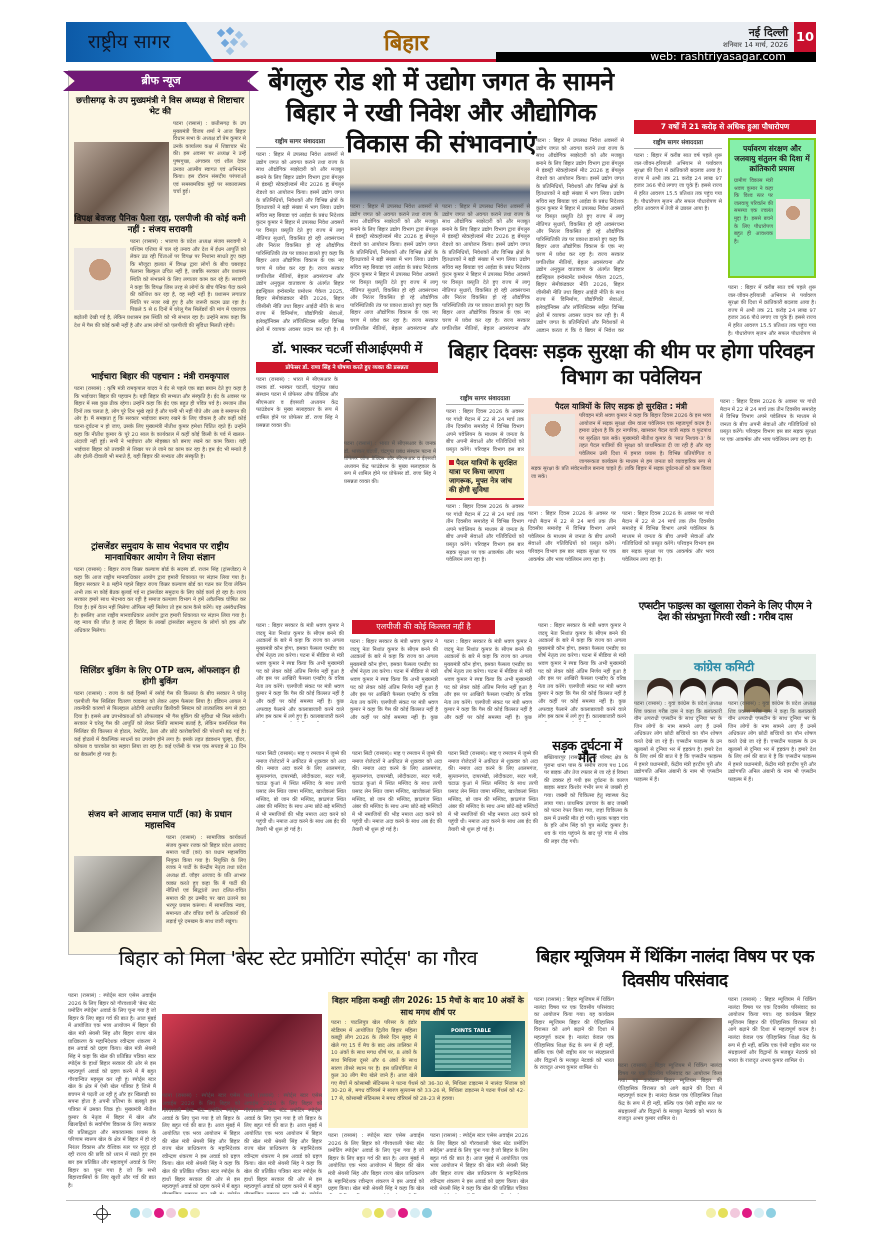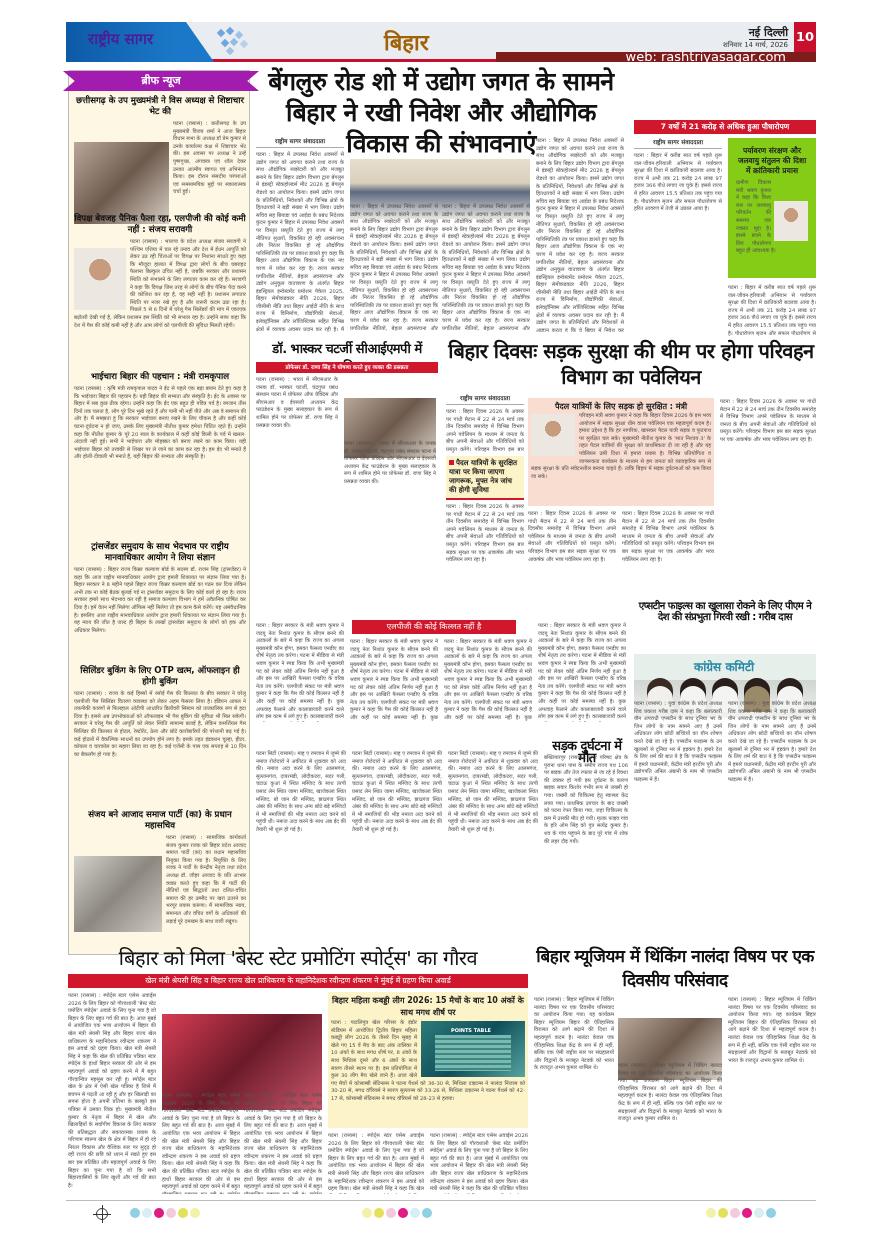--- a/index.html
+++ b/index.html
@@ -5,53 +5,53 @@
   * { box-sizing: border-box; margin: 0; padding: 0; }
   html, body { width: 877px; height: 1241px; background: #ffffff; overflow: hidden; }
   body { font-family: "DejaVu Sans", sans-serif; color: #222; position: relative; }
 
   .page { position: absolute; left: 66px; top: 22px; width: 750px; height: 1200px; }
 
   
   .masthead { position: absolute; left: 0; top: 0; width: 750px; height: 40px; background: #e9edf2; border-bottom: 3px solid #c8102e; }
   .mast-brand { position: absolute; left: 0; top: 0; width: 110px; height: 40px; background: linear-gradient(90deg,#0d5aa7,#1b78c8); clip-path: polygon(0 0,100% 0,100% 100%,0 100%); }
   .mast-brand-tail { position: absolute; left: 108px; top: 0; width: 40px; height: 40px; background: #1b78c8; clip-path: polygon(0 0,30% 0,100% 100%,0 100%); }
-  .mast-title { position: absolute; left: 22px; top: 6px; color: #4c1d95; font-family: "DejaVu Serif", serif; font-weight: bold; font-size: 15px; }
+  .mast-title { position: absolute; left: 22px; top: 6px; color: #0f172a; font-family: "DejaVu Serif", serif; font-weight: normal; font-size: 19px; }
   .mast-dots { position: absolute; left: 150px; top: 6px; width: 40px; height: 26px; }
   .mast-dots span { position: absolute; width: 6px; height: 6px; background: #6fa6dc; transform: rotate(45deg); }
   .mast-section { position: absolute; left: 318px; top: 4px; font-family: "DejaVu Serif", serif; font-weight: bold; font-size: 22px; color: #a16207; }
   .mast-city { position: absolute; right: 28px; top: 2px; font-size: 11px; font-weight: bold; color: #222; border-bottom: 1px solid #222; }
   .mast-date { position: absolute; right: 28px; top: 18px; font-size: 7px; color: #333; }
-  .mast-web { position: absolute; right: 0; top: 30px; width: 320px; height: 10px; background: #7f1d1d; color: #fff; font-size: 13px; text-align: right; padding-right: 30px; line-height: 10px; }
+  .mast-web { position: absolute; right: 0; top: 30px; width: 320px; height: 10px; background: #000000; color: #fff; font-size: 11px; text-align: right; padding-right: 30px; line-height: 10px; }
   .mast-pageno { position: absolute; right: 0; top: 0; width: 22px; height: 30px; background: #c8102e; color: #fff; font-weight: bold; font-size: 13px; text-align: center; line-height: 30px; }
 
   
   .col-text { font-size: 5.2px; line-height: 7.6px; color: #555; text-align: justify; }
   .byline { font-size: 6px; color: #333; text-align: center; font-weight: bold; border-bottom: 1px solid #aaa; padding-bottom: 2px; margin-bottom: 3px; }
   .photo { background: linear-gradient(135deg,#b9a89a,#6d5a4d 50%,#d8cfc4); margin-top: 22px; }
   .photo.grey { background: linear-gradient(135deg,#d4d2cc,#8c8880 50%,#cdc9c1); }
   .photo.red { background: linear-gradient(135deg,#d73c52,#6b1a2a 50%,#c8556a); }
   .photo.teal { background: linear-gradient(135deg,#2d7a7a,#0f4f5a 50%,#58a5a0); }
   .photo.cong { background: linear-gradient(180deg,#e6efe9 0%,#e6efe9 40%,#cfd5d0 40%,#f3f3f1 100%); }
   .photo.meeting { background: linear-gradient(180deg,#e6dfcf 0%,#d9cfbb 40%,#5d6a80 55%,#e9e6df 100%); }
   .photo.portrait { background: radial-gradient(circle at 50% 35%,#c79b7e 0 22%,#ece7e1 23% 100%); }
   .hl { font-family: "DejaVu Sans", sans-serif; font-weight: bold; color: #111; letter-spacing: -0.5px; }
 
   
   .brief { position: absolute; left: 2px; top: 48px; width: 182px; height: 885px; background: #fdf7e4; border: 1px solid #bbb; }
-  .brief-banner { position: absolute; left: -6px; top: 0; width: 196px; height: 20px; background: #a21caf; clip-path: polygon(0 0,100% 0,94% 50%,100% 100%,0 100%,6% 50%); color: #fff; text-align: center; font-weight: bold; font-size: 11px; line-height: 20px; }
+  .brief-banner { position: absolute; left: -6px; top: 0; width: 196px; height: 20px; background: #701a75; clip-path: polygon(0 0,100% 0,94% 50%,100% 100%,0 100%,6% 50%); color: #fff; text-align: center; font-weight: bold; font-size: 11px; line-height: 20px; }
   .brief-item { position: absolute; left: 5px; width: 172px; }
   .brief-hl { font-weight: bold; font-size: 8.6px; line-height: 11px; text-align: center; color: #111; margin-bottom: 3px; }
 
   
   .lead-hl { position: absolute; left: 190px; top: 44px; width: 370px; font-size: 25px; line-height: 31px; text-align: center; }
   .lead-body { position: absolute; left: 190px; top: 115px; width: 370px; height: 200px; }
   .right-hl { position: absolute; left: 568px; top: 48px; width: 182px; font-size: 16px; line-height: 22px; text-align: center; }
   .red-strip { background: #d0172b; color: #fff; font-weight: bold; text-align: center; }
-  .boxed { border: 4px solid #84cc16; background: #84cc16; }
+  .boxed { border: 2px solid #84cc16; background: #86efac; }
   .pink-box { background: #f9ddd1; }
   .yellow-box { background: #fdf3c8; }
 
   .colordots { position: absolute; display: flex; gap: 2px; }
   .colordots span { width: 10px; height: 10px; border-radius: 50%; }
   .reg-mark { position: absolute; width: 12px; height: 12px; border: 1px solid #333; border-radius: 50%; }
   .reg-mark::before { content: ""; position: absolute; left: -4px; top: 5px; width: 18px; height: 1px; background: #333; }
   .reg-mark::after { content: ""; position: absolute; left: 5px; top: -4px; width: 1px; height: 18px; background: #333; }
 </style>
 </head>
@@ -161,21 +161,21 @@
   </div>
   <div class="pink-box" style="position:absolute;left:462px;top:376px;width:186px;height:108px;padding:3px;overflow:hidden">
     <div style="font-weight:bold;font-size:8px;line-height:11px;text-align:center;color:#222">पैदल यात्रियों के लिए सड़क हो सुरक्षित : मंत्री</div>
     <div class="photo portrait" style="float:left;width:44px;height:42px;margin:2px 4px 2px 0"></div>
     <div class="col-text">परिवहन मंत्री श्रवण कुमार ने कहा कि बिहार दिवस 2026 के इस भव्य आयोजन में सड़क सुरक्षा थीम वाला पवेलियन एक महत्वपूर्ण कदम है। हमारा उद्देश्य है कि हर नागरिक, खासकर पैदल यात्री सड़क व फुटपाथ पर सुरक्षित चल सकें। मुख्यमंत्री नीतीश कुमार के 'सात निश्चय-3' के तहत पैदल यात्रियों की सुरक्षा को प्राथमिकता दी जा रही है और यह पवेलियन उसी दिशा में हमारा प्रयास है। विभिन्न प्रतियोगिता व जागरूकता कार्यक्रम के माध्यम से हम जनता को व्यावहारिक रूप से सड़क सुरक्षा के प्रति संवेदनशील बनाना चाहते हैं। ताकि बिहार में सड़क दुर्घटनाओं को कम किया जा सके।</div>
   </div>
   <div class="col-text" style="position:absolute;left:462px;top:488px;width:88px;height:84px;overflow:hidden">पटना : बिहार दिवस 2026 के अवसर पर गांधी मैदान में 22 से 24 मार्च तक तीन दिवसीय समारोह में विभिन्न विभाग अपने पवेलियन के माध्यम से जनता के बीच अपनी सेवाओं और गतिविधियों को प्रस्तुत करेंगे। परिवहन विभाग इस बार सड़क सुरक्षा पर एक आकर्षक और भव्य पवेलियन लगा रहा है।</div>
   <div class="col-text" style="position:absolute;left:556px;top:488px;width:92px;height:84px;overflow:hidden">पटना : बिहार दिवस 2026 के अवसर पर गांधी मैदान में 22 से 24 मार्च तक तीन दिवसीय समारोह में विभिन्न विभाग अपने पवेलियन के माध्यम से जनता के बीच अपनी सेवाओं और गतिविधियों को प्रस्तुत करेंगे। परिवहन विभाग इस बार सड़क सुरक्षा पर एक आकर्षक और भव्य पवेलियन लगा रहा है।</div>
   <div class="col-text" style="position:absolute;left:654px;top:376px;width:96px;height:196px;overflow:hidden">पटना : बिहार दिवस 2026 के अवसर पर गांधी मैदान में 22 से 24 मार्च तक तीन दिवसीय समारोह में विभिन्न विभाग अपने पवेलियन के माध्यम से जनता के बीच अपनी सेवाओं और गतिविधियों को प्रस्तुत करेंगे। परिवहन विभाग इस बार सड़क सुरक्षा पर एक आकर्षक और भव्य पवेलियन लगा रहा है।</div>
 
-  <div class="red-strip" style="position:absolute;left:286px;top:598px;width:164px;height:14px;font-size:8px;line-height:14px;font-weight:normal">एलपीजी की कोई किल्लत नहीं है</div>
+  <div class="red-strip" style="position:absolute;left:286px;top:598px;width:143px;height:14px;font-size:8px;line-height:14px;font-weight:normal">एलपीजी की कोई किल्लत नहीं है</div>
   <div class="col-text" style="position:absolute;left:190px;top:600px;width:88px;height:100px;overflow:hidden">पटना : बिहार सरकार के मंत्री श्रवण कुमार ने जदयू नेता निशांत कुमार के सीएम बनने की अटकलों के बारे में कहा कि राज्य का अगला मुख्यमंत्री कौन होगा, इसका फैसला एनडीए का शीर्ष नेतृत्व तय करेगा। पटना में मीडिया से मंत्री श्रवण कुमार ने स्पष्ट किया कि अभी मुख्यमंत्री पद को लेकर कोई अंतिम निर्णय नहीं हुआ है और इस पर आखिरी फैसला एनडीए के वरिष्ठ नेता तय करेंगे। एलपीजी संकट पर मंत्री श्रवण कुमार ने कहा कि गैस की कोई किल्लत नहीं है और कहीं पर कोई समस्या नहीं है। कुछ अफवाह फैलाने और कालाबाजारी करने वाले लोग इस काम में लगे हुए हैं। कालाबाजारी करने वालों पर सख्त कार्रवाई की जाएगी।</div>
   <div class="col-text" style="position:absolute;left:284px;top:616px;width:88px;height:84px;overflow:hidden">पटना : बिहार सरकार के मंत्री श्रवण कुमार ने जदयू नेता निशांत कुमार के सीएम बनने की अटकलों के बारे में कहा कि राज्य का अगला मुख्यमंत्री कौन होगा, इसका फैसला एनडीए का शीर्ष नेतृत्व तय करेगा। पटना में मीडिया से मंत्री श्रवण कुमार ने स्पष्ट किया कि अभी मुख्यमंत्री पद को लेकर कोई अंतिम निर्णय नहीं हुआ है और इस पर आखिरी फैसला एनडीए के वरिष्ठ नेता तय करेंगे। एलपीजी संकट पर मंत्री श्रवण कुमार ने कहा कि गैस की कोई किल्लत नहीं है और कहीं पर कोई समस्या नहीं है। कुछ अफवाह फैलाने और कालाबाजारी करने वाले लोग इस काम में लगे हुए हैं। कालाबाजारी करने वालों पर सख्त कार्रवाई की जाएगी।</div>
   <div class="col-text" style="position:absolute;left:378px;top:616px;width:88px;height:84px;overflow:hidden">पटना : बिहार सरकार के मंत्री श्रवण कुमार ने जदयू नेता निशांत कुमार के सीएम बनने की अटकलों के बारे में कहा कि राज्य का अगला मुख्यमंत्री कौन होगा, इसका फैसला एनडीए का शीर्ष नेतृत्व तय करेगा। पटना में मीडिया से मंत्री श्रवण कुमार ने स्पष्ट किया कि अभी मुख्यमंत्री पद को लेकर कोई अंतिम निर्णय नहीं हुआ है और इस पर आखिरी फैसला एनडीए के वरिष्ठ नेता तय करेंगे। एलपीजी संकट पर मंत्री श्रवण कुमार ने कहा कि गैस की कोई किल्लत नहीं है और कहीं पर कोई समस्या नहीं है। कुछ अफवाह फैलाने और कालाबाजारी करने वाले लोग इस काम में लगे हुए हैं। कालाबाजारी करने वालों पर सख्त कार्रवाई की जाएगी।</div>
   <div class="col-text" style="position:absolute;left:472px;top:600px;width:88px;height:100px;overflow:hidden">पटना : बिहार सरकार के मंत्री श्रवण कुमार ने जदयू नेता निशांत कुमार के सीएम बनने की अटकलों के बारे में कहा कि राज्य का अगला मुख्यमंत्री कौन होगा, इसका फैसला एनडीए का शीर्ष नेतृत्व तय करेगा। पटना में मीडिया से मंत्री श्रवण कुमार ने स्पष्ट किया कि अभी मुख्यमंत्री पद को लेकर कोई अंतिम निर्णय नहीं हुआ है और इस पर आखिरी फैसला एनडीए के वरिष्ठ नेता तय करेंगे। एलपीजी संकट पर मंत्री श्रवण कुमार ने कहा कि गैस की कोई किल्लत नहीं है और कहीं पर कोई समस्या नहीं है। कुछ अफवाह फैलाने और कालाबाजारी करने वाले लोग इस काम में लगे हुए हैं। कालाबाजारी करने वालों पर सख्त कार्रवाई की जाएगी।</div>
 
   <div class="hl" style="position:absolute;left:568px;top:578px;width:182px;font-size:10px;line-height:11px;text-align:center">एप्सटीन फाइल्स का खुलासा रोकने के लिए पीएम ने देश की संप्रभुता गिरवी रखी : गरीब दास</div>
   <div class="photo cong" style="position:absolute;left:568px;top:610px;width:182px;height:64px">
     <div style="position:absolute;left:60px;top:4px;font-weight:bold;font-size:12px;color:#2a8aa8">कांग्रेस कमिटी</div>
     <div style="position:absolute;left:10px;top:24px;width:162px;height:34px;display:flex;justify-content:space-around">
       <span style="width:26px;height:34px;border-radius:13px 13px 0 0;background:#f1f0ec;box-shadow:inset 0 8px 0 #3a2a22"></span>
@@ -189,21 +189,20 @@
   <div class="col-text" style="position:absolute;left:662px;top:678px;width:88px;height:232px;overflow:hidden">पटना (रासासं) : युवा कांग्रेस के प्रदेश अध्यक्ष शिव प्रकाश गरीब दास ने कहा कि बलात्कारी यौन अपराधी एप्सटीन के साथ दुनिया भर के जिन लोगों के नाम सामने आए हैं उनमें अधिकतर लोग छोटी बच्चियों का यौन शोषण करते देखे जा रहे हैं। एप्सटीन फाइल्स के उन खुलासों से दुनिया भर में हड़कंप है। हमारे देश के लिए शर्म की बात ये है कि एप्सटीन फाइल्स में हमारे प्रधानमंत्री, केंद्रीय मंत्री हरदीप पुरी और उद्योगपति अनिल अंबानी के नाम भी एप्सटीन फाइल्स में हैं।</div>
 
   <div class="col-text" style="position:absolute;left:190px;top:728px;width:90px;height:182px;overflow:hidden">पटना सिटी (रासासं)। माह ए रमजान में जुम्मे की नमाज रोजेदारों ने अकीदत से शुक्रवार को अदा की। नमाज अदा करने के लिए आलमगंज, सुल्तानगंज, दायरमंडी, लोदीकटरा, सदर गली, चटाऊ कुआं में स्थित मस्जिद के साथ तरपी प्रसाद लेन स्थित जामा मस्जिद, खाजेकलां स्थित मस्जिद, बो जान की मस्जिद, झाउगंज स्थित अंबर की मस्जिद के साथ अन्य छोटे-बड़े मस्जिदों में भी नमाजियों की भीड़ नमाज अदा करने को पहुंची थी। नमाज अदा करने के साथ अब ईद की तैयारी भी शुरू हो गई है।</div>
   <div class="col-text" style="position:absolute;left:286px;top:728px;width:90px;height:182px;overflow:hidden">पटना सिटी (रासासं)। माह ए रमजान में जुम्मे की नमाज रोजेदारों ने अकीदत से शुक्रवार को अदा की। नमाज अदा करने के लिए आलमगंज, सुल्तानगंज, दायरमंडी, लोदीकटरा, सदर गली, चटाऊ कुआं में स्थित मस्जिद के साथ तरपी प्रसाद लेन स्थित जामा मस्जिद, खाजेकलां स्थित मस्जिद, बो जान की मस्जिद, झाउगंज स्थित अंबर की मस्जिद के साथ अन्य छोटे-बड़े मस्जिदों में भी नमाजियों की भीड़ नमाज अदा करने को पहुंची थी। नमाज अदा करने के साथ अब ईद की तैयारी भी शुरू हो गई है।</div>
   <div class="col-text" style="position:absolute;left:382px;top:728px;width:90px;height:182px;overflow:hidden">पटना सिटी (रासासं)। माह ए रमजान में जुम्मे की नमाज रोजेदारों ने अकीदत से शुक्रवार को अदा की। नमाज अदा करने के लिए आलमगंज, सुल्तानगंज, दायरमंडी, लोदीकटरा, सदर गली, चटाऊ कुआं में स्थित मस्जिद के साथ तरपी प्रसाद लेन स्थित जामा मस्जिद, खाजेकलां स्थित मस्जिद, बो जान की मस्जिद, झाउगंज स्थित अंबर की मस्जिद के साथ अन्य छोटे-बड़े मस्जिदों में भी नमाजियों की भीड़ नमाज अदा करने को पहुंची थी। नमाज अदा करने के साथ अब ईद की तैयारी भी शुरू हो गई है।</div>
 
   <div class="hl" style="position:absolute;left:478px;top:718px;width:86px;font-size:13px;line-height:12px;text-align:center">सड़क दुर्घटना में मौत</div>
   <div class="col-text" style="position:absolute;left:478px;top:732px;width:84px;height:178px;overflow:hidden">बख्तियारपुर (रासासं): नगर परिषद क्षेत्र के पुराना थाना पास के समीप राज्य पथ 106 पर बाइक और तेज रफ्तार से जा रहे ई रिक्शा की टक्कर हो गयी इस दुर्घटना के कारण बाइक सवार किशोर गंभीर रूप से जख्मी हो गया। जख्मी को चिकित्सा हेतु स्वास्थ्य केंद्र लाया गया। प्राथमिक उपचार के बाद जख्मी को पटना रेफर किया गया, जहां चिकित्सा के क्रम में उसकी मौत हो गयी। मृतक फाइव गांव के हरि ओम सिंह को पुत्र सत्येंद्र कुमार है। शव के गांव पहुंचने के बाद पूरे गांव में शोक की लहर दौड़ गयी।</div>
 
   <div class="hl" style="position:absolute;left:2px;top:922px;width:460px;font-size:20px;line-height:28px;text-align:center;font-weight:normal;color:#111">बिहार को मिला 'बेस्ट स्टेट प्रमोटिंग स्पोर्ट्स' का गौरव</div>
-  <div class="red-strip" style="position:absolute;left:2px;top:952px;width:460px;height:14px;font-size:7.5px;line-height:14px;font-weight:normal">खेल मंत्री श्रेयसी सिंह व बिहार राज्य खेल प्राधिकरण के महानिदेशक रवीन्द्रण शंकरण ने मुंबई में ग्रहण किया अवार्ड</div>
   <div class="col-text" style="position:absolute;left:2px;top:970px;width:88px;height:202px;overflow:hidden">पटना (रासासं) : स्पोर्ट्स स्टार एसेस अवार्ड्स 2026 के लिए बिहार को गौरवशाली 'बेस्ट स्टेट प्रमोटिंग स्पोर्ट्स' अवार्ड के लिए चुना गया है जो बिहार के लिए बहुत गर्व की बात है। आज मुंबई में आयोजित एक भव्य आयोजन में बिहार की खेल मंत्री श्रेयसी सिंह और बिहार राज्य खेल प्राधिकरण के महानिदेशक रवीन्द्रण शंकरण ने इस अवार्ड को ग्रहण किया। खेल मंत्री श्रेयसी सिंह ने कहा कि खेल की प्रतिष्ठित पत्रिका स्टार स्पोर्ट्स के हाथों बिहार सरकार की ओर से इस महत्वपूर्ण अवार्ड को ग्रहण करने में मैं बहुत गौरवान्वित महसूस कर रही हूं। स्पोर्ट्स स्टार खेल के क्षेत्र में ऐसी खेल पत्रिका है जिसे मैं बचपन से पढ़ती आ रही हूं और हर खिलाड़ी का सपना होता है अपनी प्रतिभा के बलबूते इस पत्रिका में उसका जिक्र हो। मुख्यमंत्री नीतीश कुमार के नेतृत्व में बिहार में खेल और खिलाड़ियों के सर्वांगीण विकास के लिए सरकार की प्रतिबद्धता और सकारात्मक प्रयास के परिणाम स्वरूप खेल के क्षेत्र में बिहार में हो रहे निरंतर विकास और वैश्विक स्तर पर सुदृढ़ हो रही राज्य की छवि को ध्यान में रखते हुए इस बार इस प्रतिष्ठित और महत्वपूर्ण अवार्ड के लिए बिहार का चुना गया है जो कि सभी बिहारवासियों के लिए खुशी और गर्व की बात है।</div>
   <div class="photo red" style="position:absolute;left:96px;top:970px;width:160px;height:96px"></div>
   <div class="col-text" style="position:absolute;left:96px;top:1070px;width:78px;height:102px;overflow:hidden">पटना (रासासं) : स्पोर्ट्स स्टार एसेस अवार्ड्स 2026 के लिए बिहार को गौरवशाली 'बेस्ट स्टेट प्रमोटिंग स्पोर्ट्स' अवार्ड के लिए चुना गया है जो बिहार के लिए बहुत गर्व की बात है। आज मुंबई में आयोजित एक भव्य आयोजन में बिहार की खेल मंत्री श्रेयसी सिंह और बिहार राज्य खेल प्राधिकरण के महानिदेशक रवीन्द्रण शंकरण ने इस अवार्ड को ग्रहण किया। खेल मंत्री श्रेयसी सिंह ने कहा कि खेल की प्रतिष्ठित पत्रिका स्टार स्पोर्ट्स के हाथों बिहार सरकार की ओर से इस महत्वपूर्ण अवार्ड को ग्रहण करने में मैं बहुत गौरवान्वित महसूस कर रही हूं। स्पोर्ट्स स्टार खेल के क्षेत्र में ऐसी खेल पत्रिका है जिसे मैं बचपन से पढ़ती आ रही हूं और हर खिलाड़ी का सपना होता है अपनी प्रतिभा के बलबूते इस पत्रिका में उसका जिक्र हो। मुख्यमंत्री नीतीश कुमार के नेतृत्व में बिहार में खेल और खिलाड़ियों के सर्वांगीण विकास के लिए सरकार की प्रतिबद्धता और सकारात्मक प्रयास के परिणाम स्वरूप खेल के क्षेत्र में बिहार में हो रहे निरंतर विकास और वैश्विक स्तर पर सुदृढ़ हो रही राज्य की छवि को ध्यान में रखते हुए इस बार इस प्रतिष्ठित और महत्वपूर्ण अवार्ड के लिए बिहार का चुना गया है जो कि सभी बिहारवासियों के लिए खुशी और गर्व की बात है।</div>
   <div class="col-text" style="position:absolute;left:178px;top:1070px;width:78px;height:102px;overflow:hidden">पटना (रासासं) : स्पोर्ट्स स्टार एसेस अवार्ड्स 2026 के लिए बिहार को गौरवशाली 'बेस्ट स्टेट प्रमोटिंग स्पोर्ट्स' अवार्ड के लिए चुना गया है जो बिहार के लिए बहुत गर्व की बात है। आज मुंबई में आयोजित एक भव्य आयोजन में बिहार की खेल मंत्री श्रेयसी सिंह और बिहार राज्य खेल प्राधिकरण के महानिदेशक रवीन्द्रण शंकरण ने इस अवार्ड को ग्रहण किया। खेल मंत्री श्रेयसी सिंह ने कहा कि खेल की प्रतिष्ठित पत्रिका स्टार स्पोर्ट्स के हाथों बिहार सरकार की ओर से इस महत्वपूर्ण अवार्ड को ग्रहण करने में मैं बहुत गौरवान्वित महसूस कर रही हूं। स्पोर्ट्स स्टार खेल के क्षेत्र में ऐसी खेल पत्रिका है जिसे मैं बचपन से पढ़ती आ रही हूं और हर खिलाड़ी का सपना होता है अपनी प्रतिभा के बलबूते इस पत्रिका में उसका जिक्र हो। मुख्यमंत्री नीतीश कुमार के नेतृत्व में बिहार में खेल और खिलाड़ियों के सर्वांगीण विकास के लिए सरकार की प्रतिबद्धता और सकारात्मक प्रयास के परिणाम स्वरूप खेल के क्षेत्र में बिहार में हो रहे निरंतर विकास और वैश्विक स्तर पर सुदृढ़ हो रही राज्य की छवि को ध्यान में रखते हुए इस बार इस प्रतिष्ठित और महत्वपूर्ण अवार्ड के लिए बिहार का चुना गया है जो कि सभी बिहारवासियों के लिए खुशी और गर्व की बात है।</div>
 
   <div class="yellow-box" style="position:absolute;left:262px;top:970px;width:200px;height:136px;padding:3px;overflow:hidden">
     <div style="font-weight:bold;font-size:8px;line-height:12px;text-align:center;color:#222">बिहार महिला कबड्डी लीग 2026: 15 मैचों के बाद 10 अंकों के साथ मगध शीर्ष पर</div>
     <div class="photo teal" style="float:right;width:104px;height:56px;margin:2px 0 2px 4px;position:relative">
       <div style="position:absolute;left:30px;top:6px;color:#fff;font-size:5px;font-weight:bold">POINTS TABLE</div>
       <div style="position:absolute;left:14px;top:14px;width:76px;height:36px;background:repeating-linear-gradient(180deg,#7ab9b2 0 3px,#3e8680 3px 5px)"></div>

